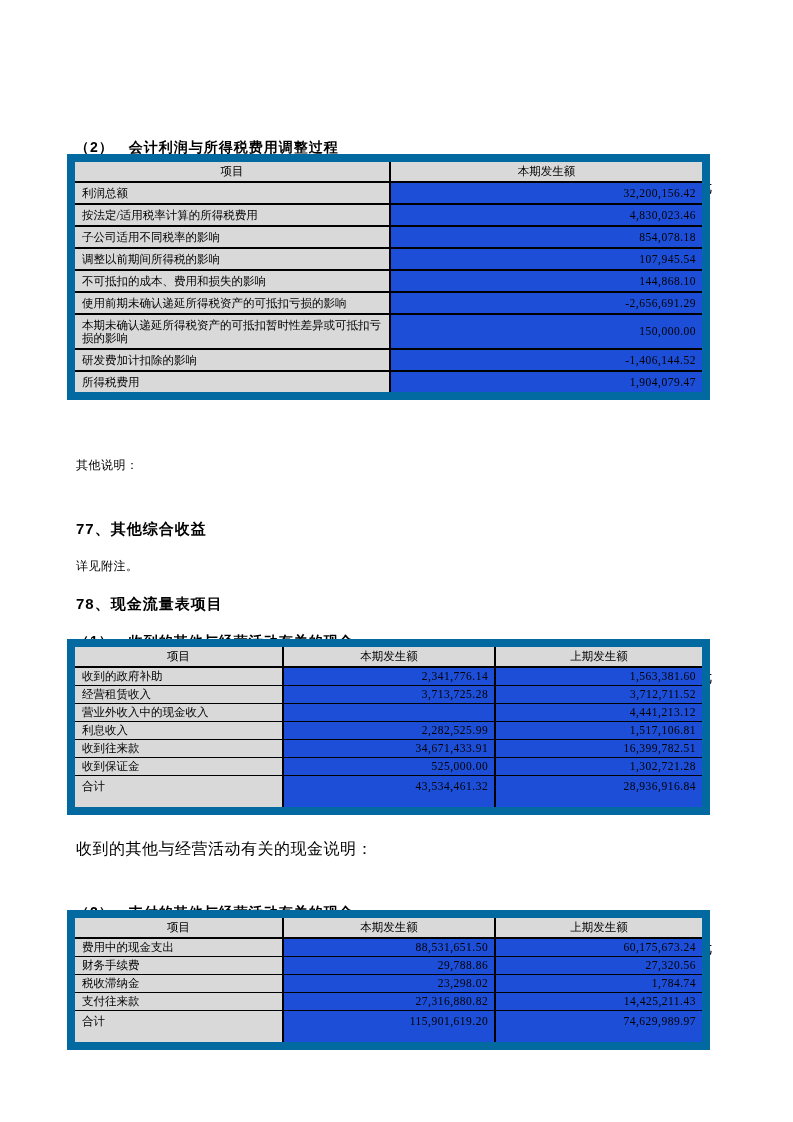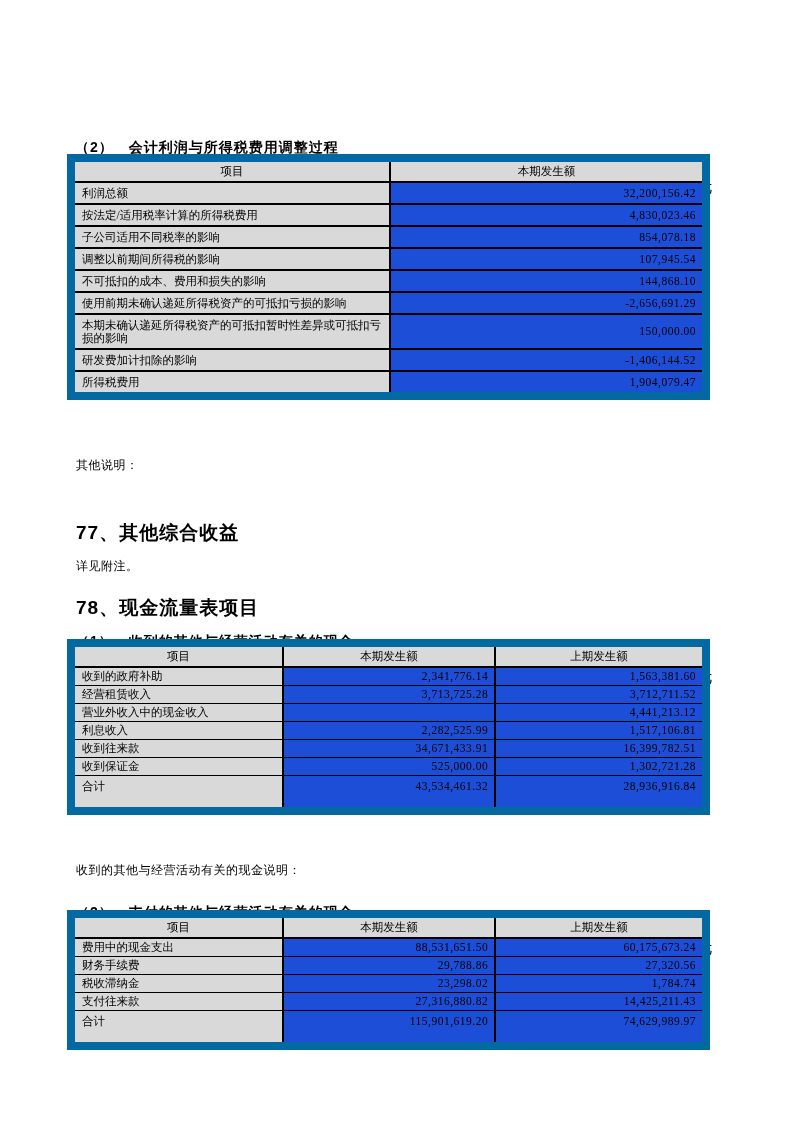--- a/index.html
+++ b/index.html
@@ -15,21 +15,21 @@
   .abs { position: absolute; margin-top: 44px; }
   .h-sub {
     left: 75px;
     font-size: 14px;
     font-weight: bold;
     letter-spacing: 1px;
     font-family: "Liberation Sans", "DejaVu Sans", sans-serif;
   }
   .h-num {
     left: 76px;
-    font-size: 19px;
+    font-size: 15px;
     font-weight: bold;
     letter-spacing: 1px;
     font-family: "Liberation Sans", "DejaVu Sans", sans-serif;
   }
   .note {
     left: 76px;
     font-size: 12px;
     letter-spacing: 0.5px;
   }
   .unit {
@@ -184,21 +184,21 @@
           <td class="num">1,302,721.28</td>
         </tr>
         <tr>
           <td class="item">合计</td>
           <td class="num">43,534,461.32</td>
           <td class="num">28,936,916.84</td>
         </tr>
       </tbody>
   </table>
 
-  <div class="abs note" style="top:818px; font-size:12px">收到的其他与经营活动有关的现金说明：</div>
+  <div class="abs note" style="top:795px; font-size:16px">收到的其他与经营活动有关的现金说明：</div>
 
   <div class="abs h-sub" style="top:860px">（2）　支付的其他与经营活动有关的现金</div>
 
   <div class="abs unit" style="top:894px">单位：元</div>
 
   <table class="doc-table t23" style="top:910px">
     <colgroup>
         <col style="width:33.4%">
         <col style="width:33.4%">
         <col>

